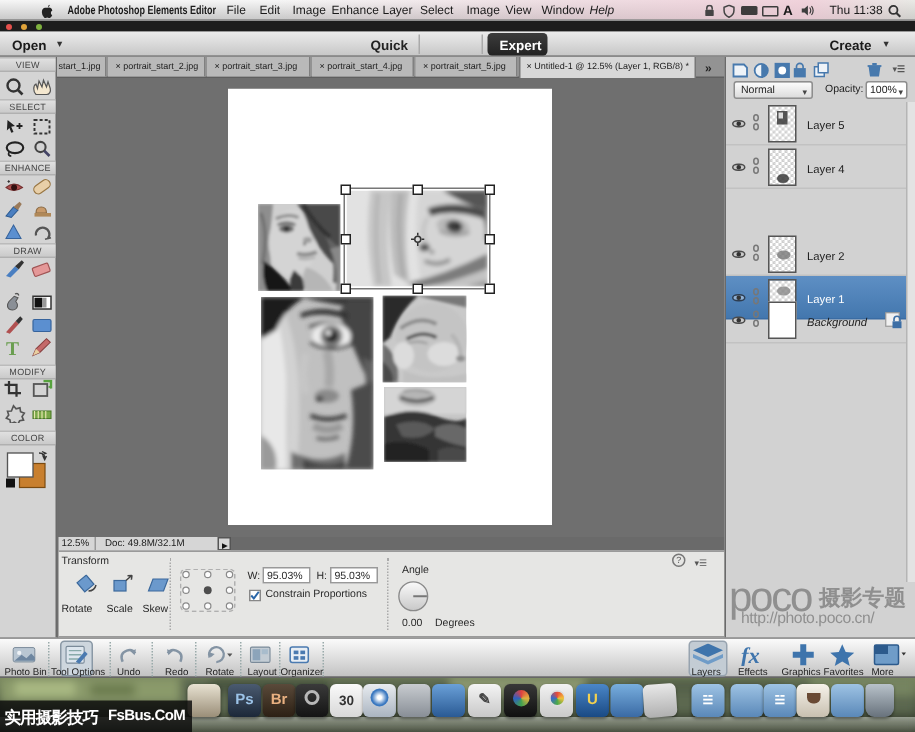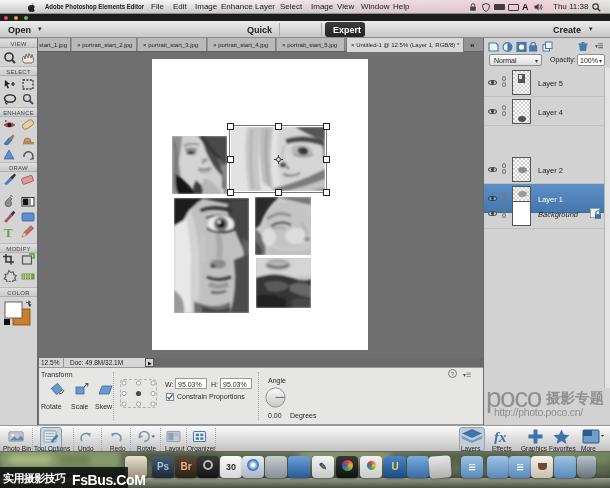--- a/index.html
+++ b/index.html
@@ -18,21 +18,21 @@
     <b class="abs" style="left:45px;top:2px;width:130px;transform:scaleX(0.75);transform-origin:0 0;white-space:nowrap;">Adobe Photoshop Elements Editor</b>
     <span class="abs" style="left:151px;top:2px;">File</span>
     <span class="abs" style="left:173px;top:2px;">Edit</span>
     <span class="abs" style="left:195px;top:2px;">Image</span>
     <span class="abs" style="left:221px;top:2px;">Enhance</span>
     <span class="abs" style="left:255px;top:2px;">Layer</span>
     <span class="abs" style="left:280px;top:2px;">Select</span>
     <span class="abs" style="left:311px;top:2px;">Image</span>
     <span class="abs" style="left:337px;top:2px;">View</span>
     <span class="abs" style="left:361px;top:2px;">Window</span>
-    <span class="abs" style="left:393px;top:2px;">Help</span>
+    <span class="abs" style="left:393px;top:2px;font-style:italic;">Help</span>
     <span class="abs" style="left:553px;top:2px;">Thu 11:38</span>
 
     <svg class="abs" style="left:469px;top:2.5px;" width="8" height="9" viewBox="0 0 8 9">
         <path d="M2.2 3.5 v-1 a1.8 1.8 0 0 1 3.6 0 v1" fill="none" stroke="#444" stroke-width="1"></path>
         <rect x="1.2" y="3.5" width="5.6" height="4.2" rx="0.6" fill="#444"></rect>
       </svg>
     <svg class="abs" style="left:482px;top:2.5px;" width="8" height="9" viewBox="0 0 8 9">
         <path d="M4 0.5 L7.3 1.8 V4 q0 3 -3.3 4.5 Q0.7 7 0.7 4 V1.8 Z" fill="none" stroke="#444" stroke-width="1"></path>
       </svg>
     <span class="abs" style="left:494px;top:4px;width:11px;height:6px;background:#3d3d3d;border-radius:1px;"></span>
@@ -630,21 +630,21 @@
     <span class="dicon" style="left:429px;background:linear-gradient(#e8e8e8,#b0b0b0);transform:rotate(-4deg);"></span>
     <span class="dicon" style="left:461px;background:linear-gradient(#9ec3e4,#5a88b8);"><b style="color:#fff;font-size:8px;">☱</b></span>
     <span class="dicon" style="left:487px;background:linear-gradient(#9ec3e4,#5a88b8);"></span>
     <span class="dicon" style="left:509px;background:linear-gradient(#9ec3e4,#5a88b8);"><b style="color:#fff;font-size:8px;">☱</b></span>
     <span class="dicon" style="left:531px;background:linear-gradient(#f6f2ea,#c8c0b0);"><i style="width:9px;height:7px;border-radius:0 0 4px 4px;background:#6a4a34;display:inline-block;margin-top:6px;"></i></span>
     <span class="dicon" style="left:554px;background:linear-gradient(#9ec3e4,#5a88b8);"></span>
     <span class="dicon" style="left:577px;background:linear-gradient(#b8c2ca,#68727c);border-radius:3px 3px 6px 6px;width:19px;"></span>
 
     <div class="abs" style="left:0;top:15px;width:128px;height:21px;background:rgba(10,10,10,0.82);color:#fff;padding-left:44px;">
       <b class="abs" style="left:3px;top:4px;font-size:11px;letter-spacing:-0.6px;">实用摄影技巧</b>
-      <b class="abs" style="left:72px;top:5px;font-size:14px;letter-spacing:-0.4px;">FsBus.CoM</b>
+      <b class="abs" style="left:72px;top:5px;font-size:10px;letter-spacing:-0.4px;">FsBus.CoM</b>
     </div>
   </div>
   <style>
     .dicon { position:absolute; top:4px; width:22px; height:22px; border-radius:4px; text-align:center; font-size:10px; line-height:22px; box-shadow:0 1px 2px rgba(0,0,0,0.4); }
     .dicon b { line-height:22px; }
   </style>
 
 </div>
 
 </body></html>

